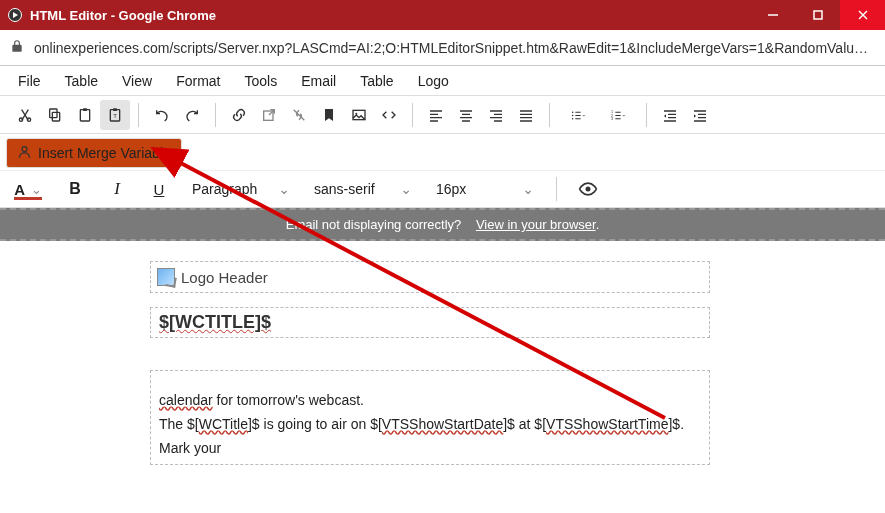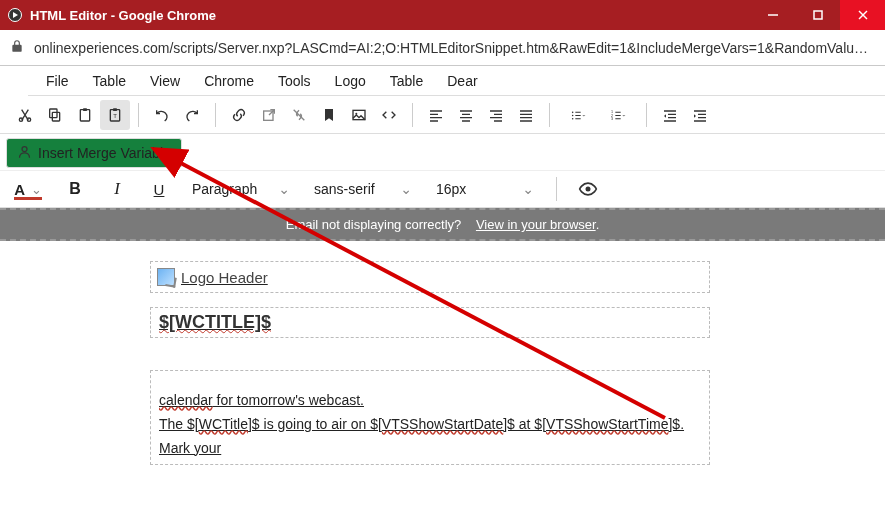--- a/index.html
+++ b/index.html
@@ -9,45 +9,45 @@
   .titlebar .brand-dot { width: 14px; height: 14px; border: 1px solid #fff; border-radius: 50%; background: #333; margin-right: 8px; display:flex; align-items:center; justify-content:center;}
   .titlebar .brand-dot::after{content:"";width:0;height:0;border-left:5px solid #fff;border-top:3px solid transparent;border-bottom:3px solid transparent;}
   .titlebar-title { flex: 1; font-size: 13px; font-weight: 600; }
   .win-btn { width: 45px; height: 30px; display:flex; align-items:center; justify-content:center; color:#fff; }
   .win-btn svg { width:12px; height:12px; }
   .win-btn.close { background:#e81123; }
 
   .urlbar { background:#fff; border-bottom:1px solid #c9c9c9; height:36px; display:flex; align-items:center; padding:0 10px; gap:10px; color:#333; font-size:14px;}
   .lock-icon { color:#555; }
 
-  .menubar { height:30px; display:flex; align-items:center; padding:0 8px; gap:4px; border-bottom:1px solid #ddd;margin-left:28px;}
+  .menubar { height:30px; display:flex; align-items:center; padding:0 8px; gap:4px; border-bottom:1px solid #ddd;}
   .menubar .menu-item { padding:4px 10px; font-size:14px; cursor:default;}
   
   .toolbar { height:38px; display:flex; align-items:center; padding:0 6px; border-bottom:1px solid #ddd;}
   .tb-group { display:flex; align-items:center; height:100%; padding:0 4px;}
   .tb-sep { width:1px; height:24px; background:#ccc; margin:0 4px;}
   .tb-btn { width:30px; height:30px; display:flex; align-items:center; justify-content:center; border-radius:3px; color:#333;}
   .tb-btn.highlight { background:#e4e4e4; }
   .tb-btn svg { width:16px; height:16px; }
 
   .mergebar { height:36px; display:flex; align-items:flex-start; padding:4px 6px;}
-  .merge-btn { display:flex; align-items:center; gap:6px; padding:5px 10px; background:#15803d; border:1px solid #ddd; border-radius:3px; font-size:14px; }
+  .merge-btn { display:flex; align-items:center; gap:6px; padding:5px 10px; background:#c2410c; border:1px solid #ddd; border-radius:3px; font-size:14px; }
 
   .formatbar { height:38px; display:flex; align-items:center; padding:0 8px; gap:12px; border-top:1px solid #eee; border-bottom:1px solid #ddd;}
   .fmt-btn { width:30px; height:30px; display:flex; align-items:center; justify-content:center; }
   .font-color-btn { position:relative; }
   .font-color-underline { position:absolute; bottom:4px; left:6px; right:6px; height:3px; background:#c0392b; }
   .dropdown { display:flex; align-items:center; gap:6px; min-width:110px; font-size:14px; padding:4px 6px; }
   .chevron { color:#888; }
 
   .canvas { position:relative; height: calc(513px - 30px - 36px - 30px - 38px - 36px - 38px); overflow:hidden;}
   .banner { background:#7a7a7a; color:#fff; font-size:13px; text-align:center; padding:7px 0; border-top:2px dashed #999; border-bottom:2px dashed #999;}
   .banner a { color:#fff; text-decoration:underline;margin-left:11px; }
 
-  .email-body { padding:14px 0 0 150px;text-decoration:underline; }
+  .email-body { padding:14px 0 0 150px; }
   .dashed-box { border:1px dashed #bbb; padding:4px 8px; margin:6px 6px 6px 0; width:560px;}
   .logo-box { display:flex; align-items:center; gap:6px; padding:6px; border:1px dashed #bbb; width:560px; margin:6px 0 14px 0; }
   .broken-img { width:18px; height:18px; background:linear-gradient(135deg,#6db3f2,#bde0ff); border:1px solid #888; position:relative;}
   .broken-img::after{content:"";position:absolute;right:-2px;bottom:-2px;width:8px;height:8px;border-right:2px solid #888;border-bottom:2px solid #888;transform:rotate(10deg);}
   .title-line { font-size:18px; font-weight:700; color:#333;}
   .wavy { text-decoration: underline wavy #c0392b; text-decoration-thickness:1px;}
   .body-text { font-size:14px; line-height:1.7;}
   .body-text .merge { text-decoration: underline wavy #c0392b; }
   .body-text .ul { text-decoration: underline wavy #c0392b;}
 
@@ -81,25 +81,25 @@
   <span class="lock-icon"><svg width="14" height="14" viewBox="0 0 24 24">
         <path fill="#555" d="M12 2a5 5 0 0 0-5 5v3H6a2 2 0 0 0-2 2v8a2 2 0 0 0 2 2h12a2 2 0 0 0 2-2v-8a2 2 0 0 0-2-2h-1V7a5 5 0 0 0-5-5zm-3 5a3 3 0 1 1 6 0v3H9V7z"></path>
       </svg></span>
   <span style="white-space:nowrap; overflow:hidden; text-overflow:ellipsis; flex:1;">onlinexperiences.com/scripts/Server.nxp?LASCmd=AI:2;O:HTMLEditorSnippet.htm&amp;RawEdit=1&amp;IncludeMergeVars=1&amp;RandomValue=1...</span>
 </div>
 
 <div class="menubar">
   <div class="menu-item">File</div>
   <div class="menu-item">Table</div>
   <div class="menu-item">View</div>
-  <div class="menu-item">Chrome</div>
+  <div class="menu-item">Format</div>
   <div class="menu-item">Tools</div>
+  <div class="menu-item">Email</div>
+  <div class="menu-item">Table</div>
   <div class="menu-item">Logo</div>
-  <div class="menu-item">Table</div>
-  <div class="menu-item">Dear</div>
 </div>
 
 <div class="toolbar">
   <div class="tb-group">
     <div class="tb-btn">
         <svg viewBox="0 0 24 24">
           <path fill="none" stroke="#333" stroke-width="2" d="M7 4l10 16M17 4L7 20"></path>
           <circle cx="6" cy="19" r="2.5" fill="none" stroke="#333" stroke-width="2"></circle>
           <circle cx="18" cy="19" r="2.5" fill="none" stroke="#333" stroke-width="2"></circle>
         </svg>

